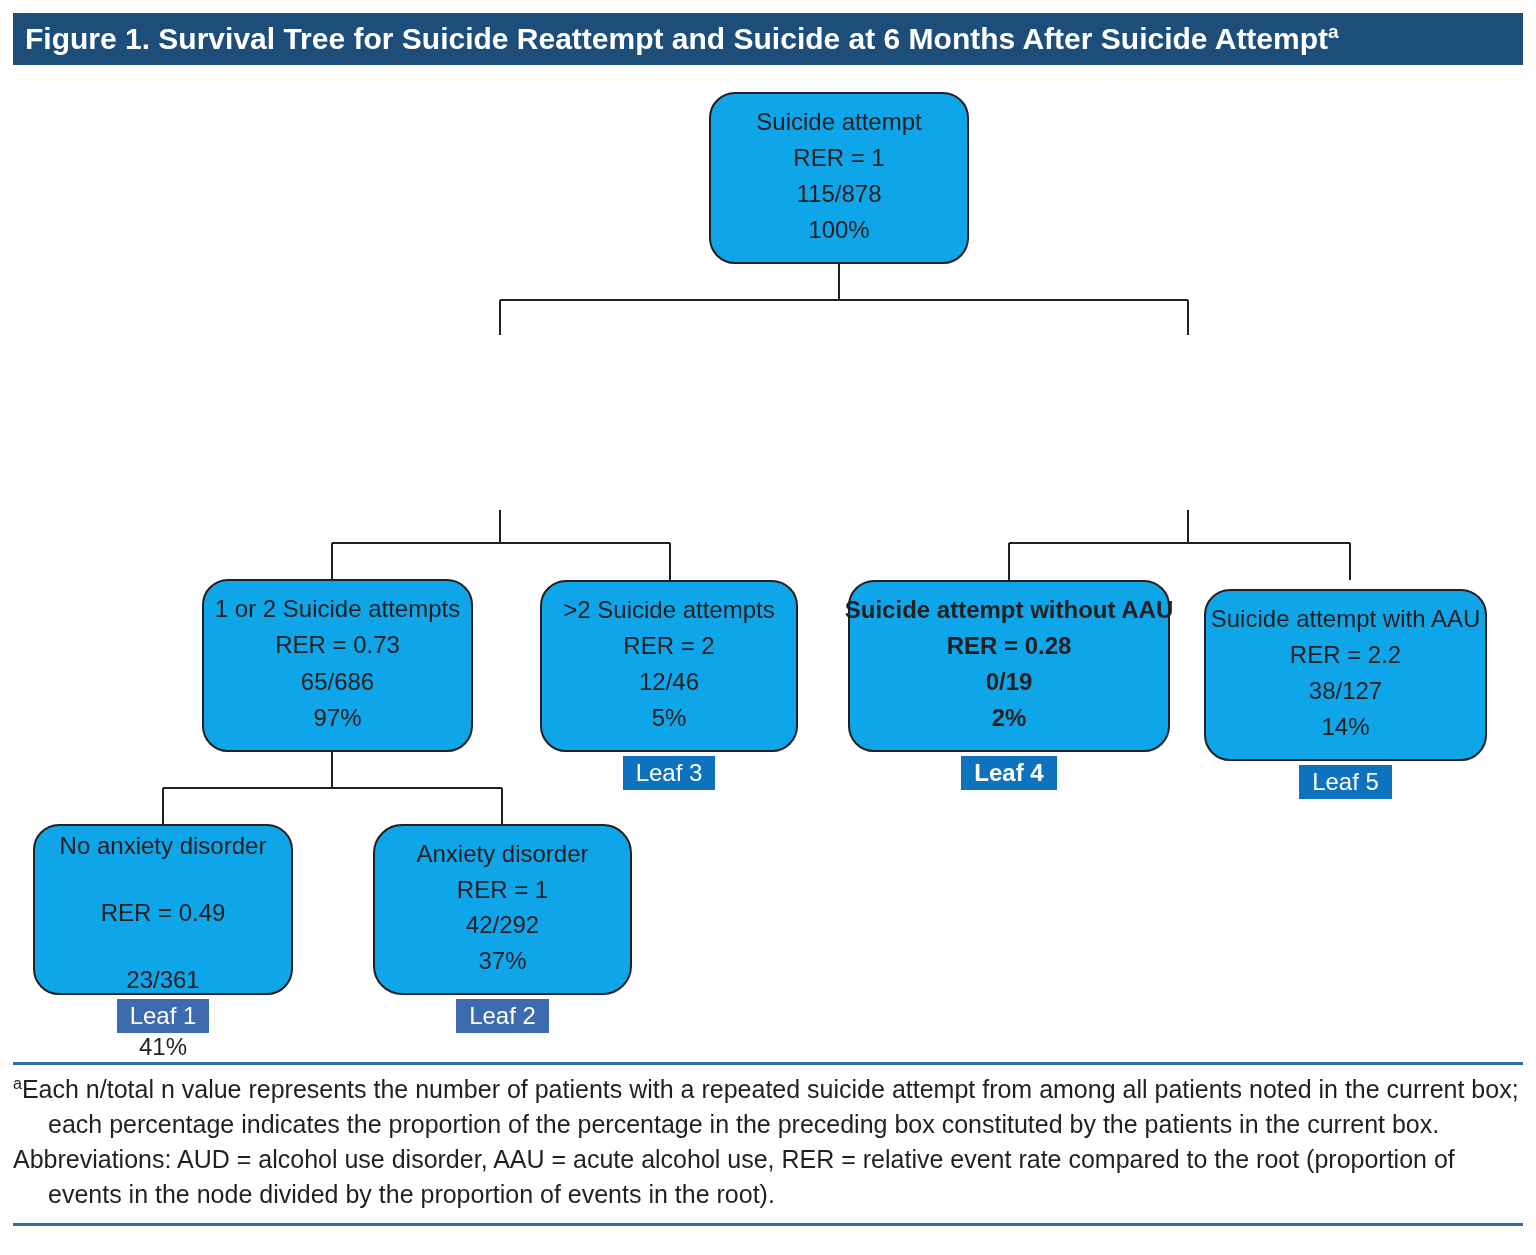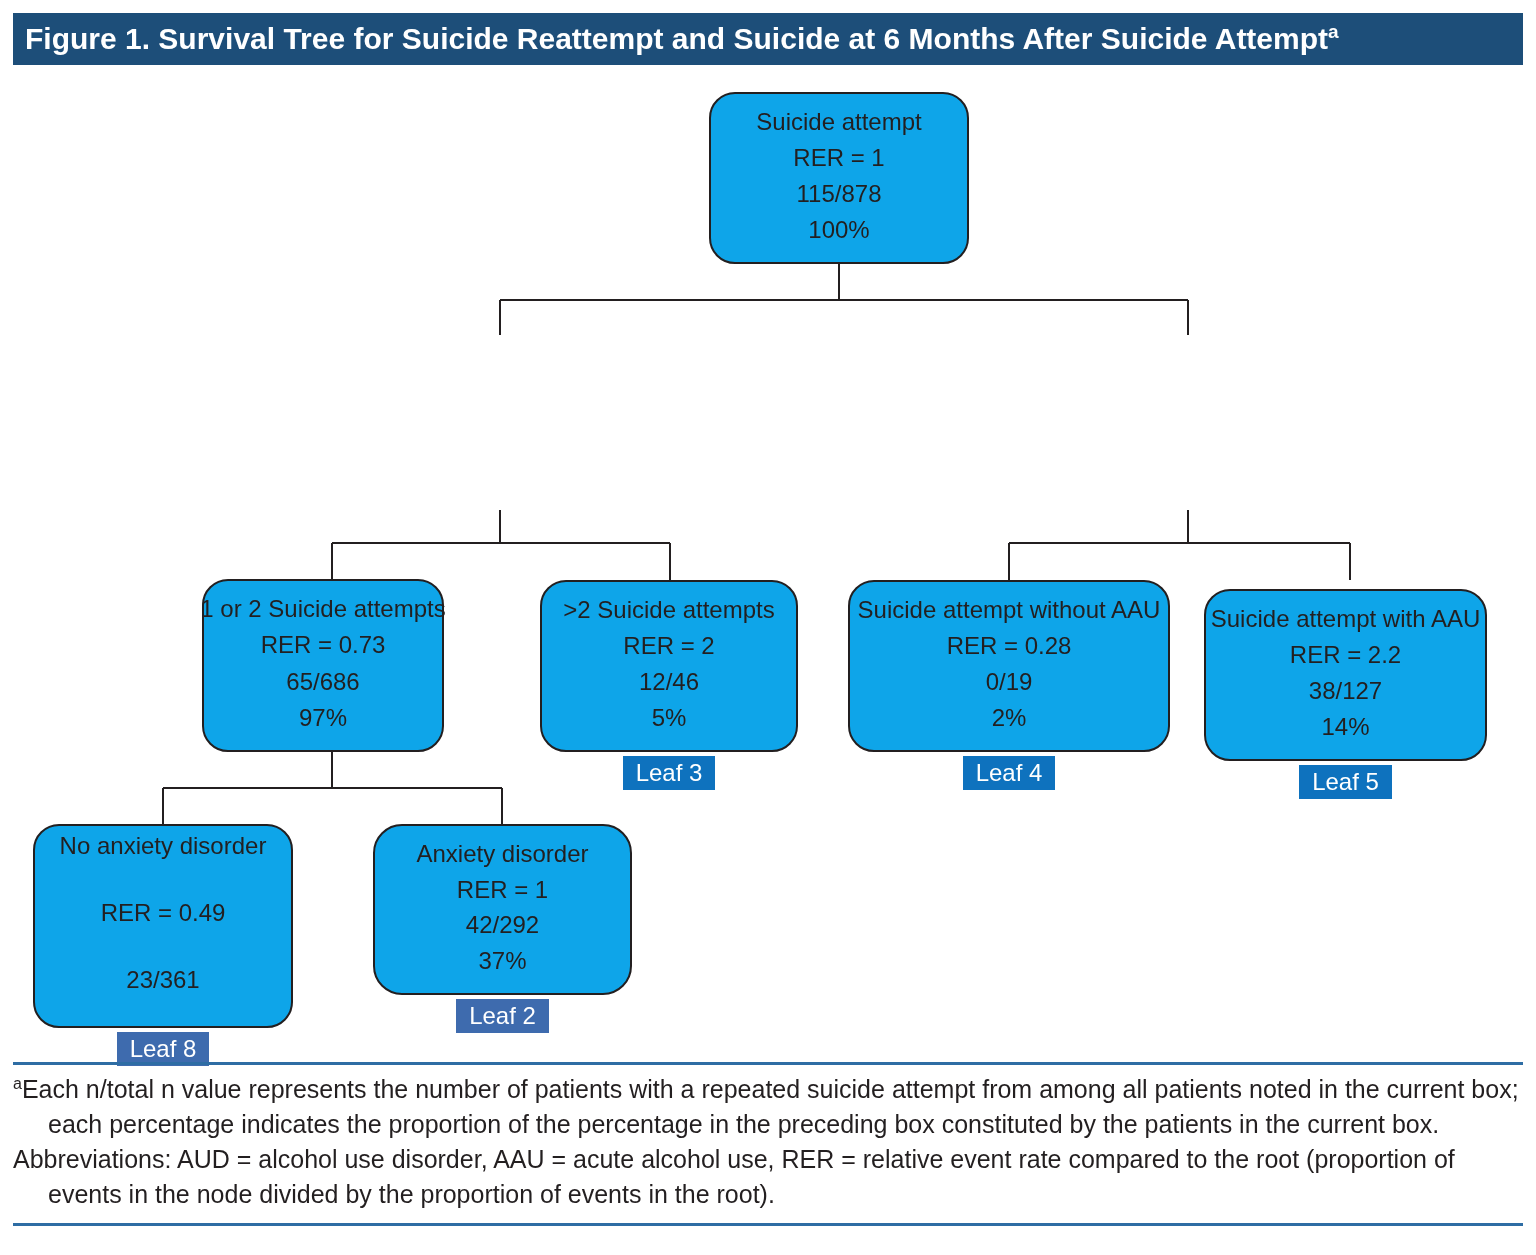--- a/index.html
+++ b/index.html
@@ -42,25 +42,25 @@
     margin-top:4px;height:34px;line-height:34px;padding:0 13px;
     color:#fff;font-size:24px;text-align:center;
   }
   .badge-steel{background:var(--leaf-badge-steel);}
   .badge-bright{background:var(--leaf-badge-bright);}
 
   
   #node-root        {left:709px; top:92px;  width:260px;} #node-root .box        {height:172px;}
   #node-no-aud      {left:370px; top:335px; width:260px;} #node-no-aud .box      {height:175px;}
   #node-aud         {left:1058px;top:335px; width:260px;} #node-aud .box         {height:175px;}
-  #node-one-two     {left:202px; top:579px; width:242px;} #node-one-two .box     {height:173px;}
+  #node-one-two     {left:202px; top:579px; width:271px;} #node-one-two .box     {height:173px;}
   #node-gt2         {left:540px; top:580px; width:258px;} #node-gt2 .box         {height:172px;}
-  #node-without-aau {left:848px; top:580px; width:322px;} #node-without-aau .box {height:172px;}
+  #node-without-aau {left:848px; top:580px; width:322px;font-weight:bold;} #node-without-aau .box {height:172px;}
   #node-with-aau    {left:1204px;top:580px; width:283px;margin-top:9px;} #node-with-aau .box    {height:172px;}
-  #node-no-anxiety  {left:33px;  top:824px; width:260px;} #node-no-anxiety .box  {height:204px;gap:39px;}
+  #node-no-anxiety  {left:33px;  top:824px; width:260px;} #node-no-anxiety .box  {height:171px;gap:39px;}
   #node-anxiety     {left:373px; top:824px; width:259px;} #node-anxiety .box     {height:171px;border-radius:29px;}
 
   
   .rule{position:absolute;left:13px;width:1510px;height:3px;background:var(--separator);}
   .rule-top{top:1062px;}
   .rule-bottom{top:1223px;}
   .footnotes{
     position:absolute;left:13px;top:1072px;width:1512px;
     font-size:25px;line-height:35px;color:var(--node-text);
   }
@@ -137,21 +137,21 @@
     <div class="leaf-badge badge-bright">Leaf 5</div>
   </div>
 
   <div class="node" id="node-no-anxiety">
     <div class="box">
       <div>No anxiety disorder</div>
       <div>RER = 0.49</div>
       <div>23/361</div>
       <div>41%</div>
     </div>
-    <div class="leaf-badge badge-steel">Leaf 8</div>
+    <div class="leaf-badge badge-steel">Leaf 1</div>
   </div>
 
   <div class="node" id="node-anxiety">
     <div class="box">
       <div>Anxiety disorder</div>
       <div>RER = 1</div>
       <div>42/292</div>
       <div>37%</div>
     </div>
     <div class="leaf-badge badge-steel">Leaf 2</div>

